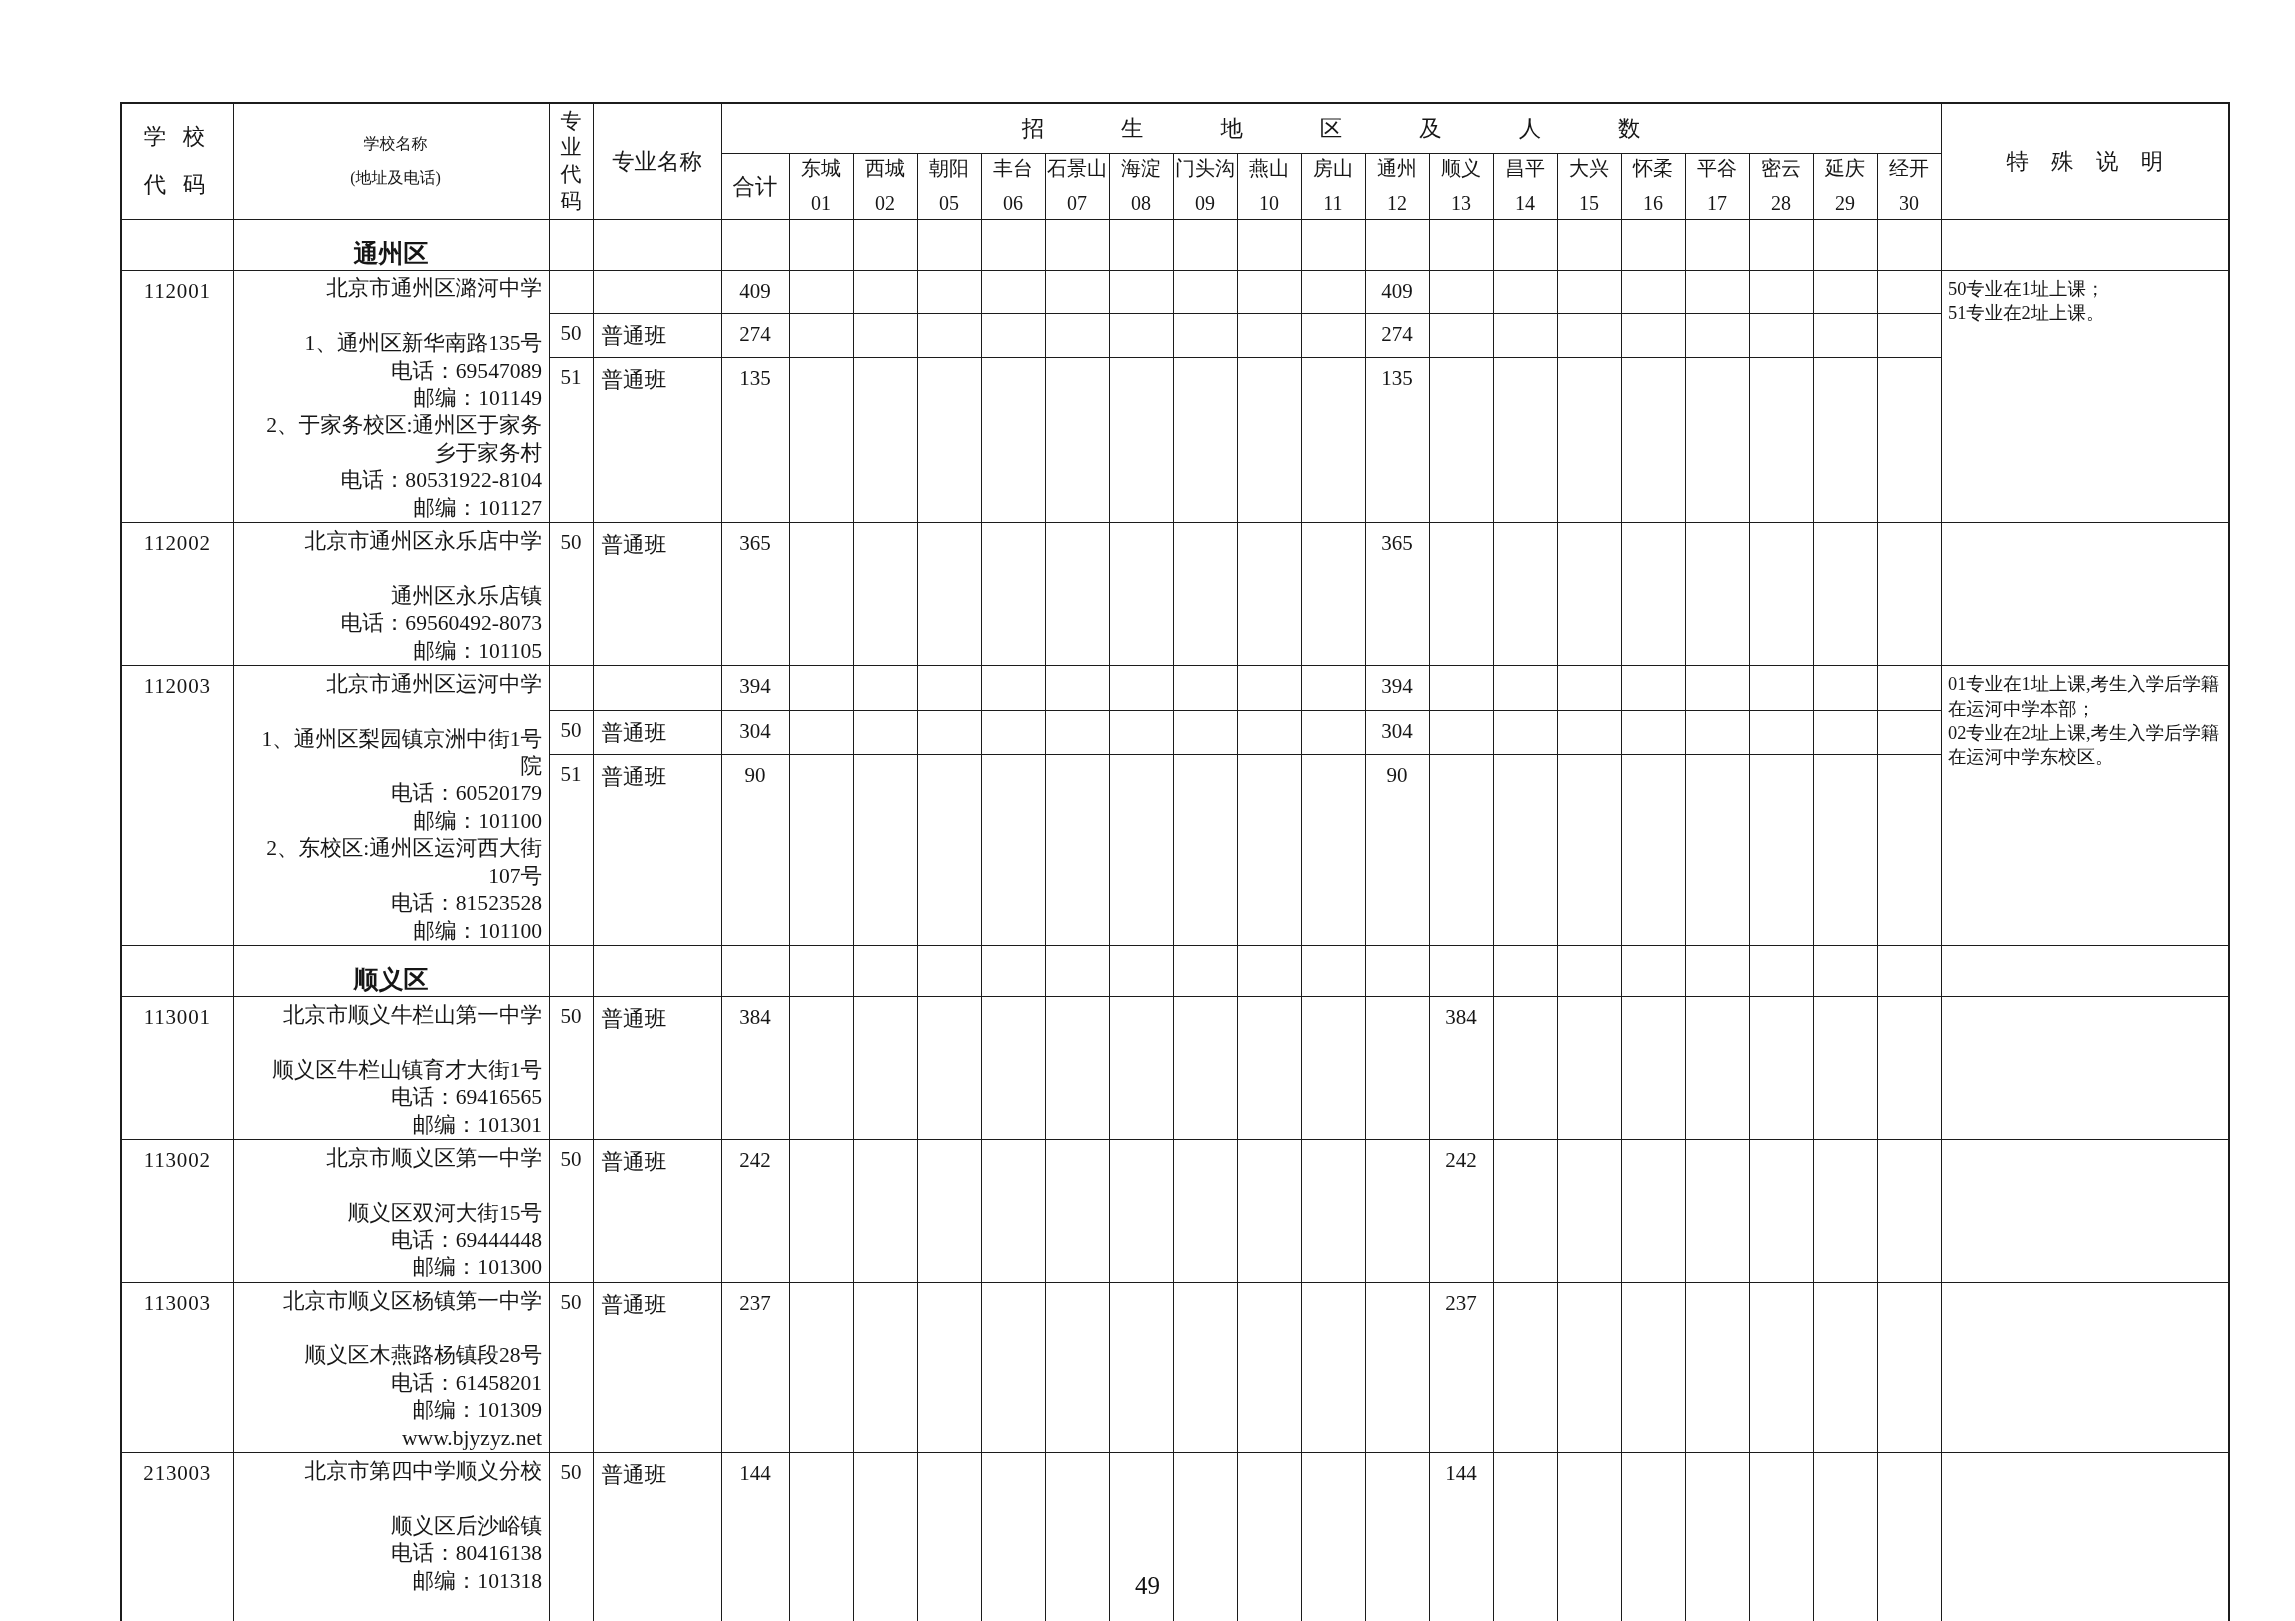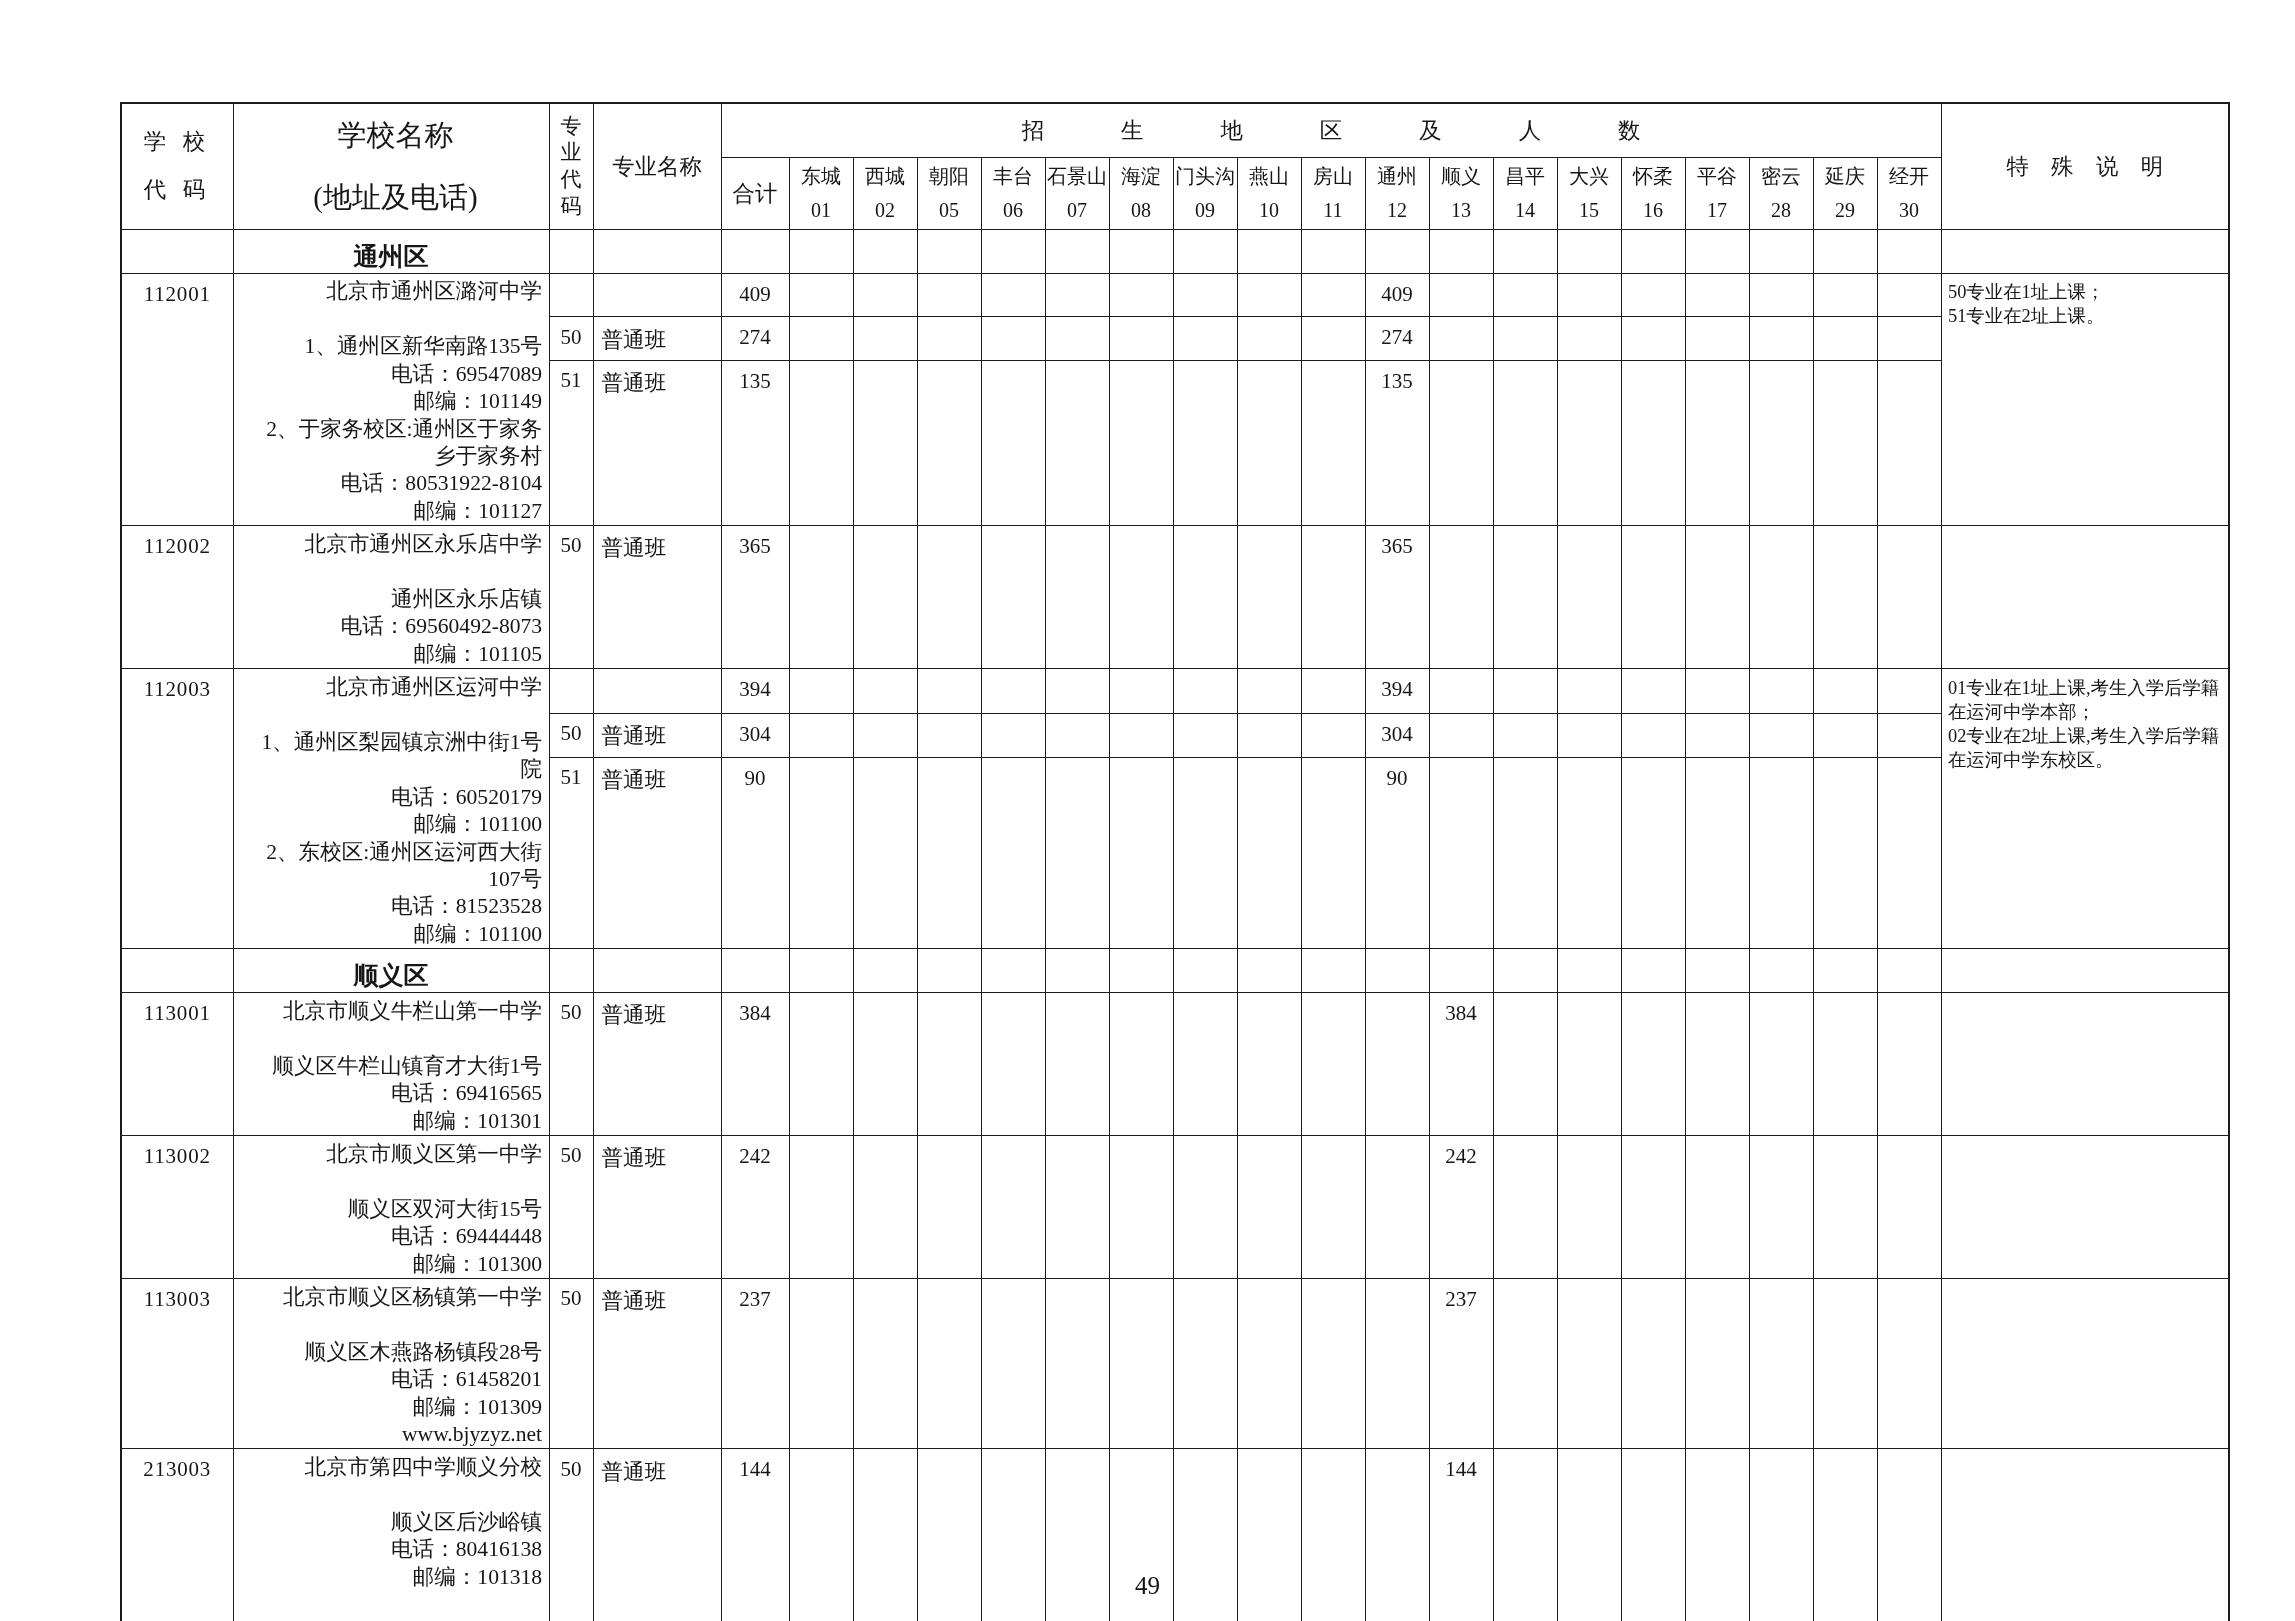--- a/index.html
+++ b/index.html
@@ -23,40 +23,40 @@
     padding:0;
     vertical-align:top;
     text-align:center;
     font-weight:400;
     overflow:hidden;
   }
   thead th{vertical-align:middle;}
   tr.hr1{height:50px;}
   tr.hr2{height:66px;}
   .th-code{font-size:22.4px;line-height:2.15;white-space:pre-line;letter-spacing:5.6px;}
-  .th-name{font-size:29px;line-height:2.15;white-space:pre-line;padding-left:9px;}
+  .th-name{font-size:16px;line-height:2.15;white-space:pre-line;padding-left:9px;}
   .vtext{width:24px;margin:0 auto;line-height:1.28;word-break:break-all;font-size:21px;}
   .th-mname{font-size:22.4px;}
   .th-region{font-size:22.4px;letter-spacing:77px;text-indent:77px;}
   .th-total{font-size:22.4px;}
   .th-notes{font-size:22.4px;letter-spacing:22.4px;text-indent:22.4px;}
   .dname{font-size:20px;line-height:1.15;}
   .dcode{font-size:20px;line-height:1.15;margin-top:11.2px;}
   
   .h48{height:38px;} .h50{height:40px;} .h52{height:42px;}
   .h156{height:125px;} .h157{height:126px;margin-top:12px;} .h180{height:144px;}
   .h182{height:146px;} .h204{height:163px;} .h341{height:273px;}
   td{font-size:21px;}
   .c-code{padding-top:8px;font-size:21px;letter-spacing:0.8px;}
   .c-info{text-align:right;white-space:pre-line;padding:4.8px 6.4px 0 11.2px;line-height:1.27;font-size:21.6px;}
   .c-mc{padding-top:7.2px;font-size:21px;}
   .c-mn{text-align:left;padding:7.2px 0 0 8px;font-size:21.6px;}
   .num,.dc{padding-top:8px;font-size:21px;}
   .c-notes{text-align:left;white-space:pre-line;font-size:18.4px;line-height:1.32;padding:6.4px 4.8px 0 6.4px;}
-  .c-sec{font-family:"Liberation Sans","DejaVu Sans",sans-serif;font-weight:700;font-size:25px;padding-top:10px;}
+  .c-sec{font-family:"Liberation Sans","DejaVu Sans",sans-serif;font-weight:700;font-size:25px;padding-top:17px;}
   tr.trow-total .num, tr.trow-total .dc{font-weight:400;}
   .pageno{
     position:absolute;left:0;right:0;bottom:21px;
     text-align:center;font-size:25px;color:#111;
   }
 </style>
 </head>
 <body>
 
 <table class="main">

